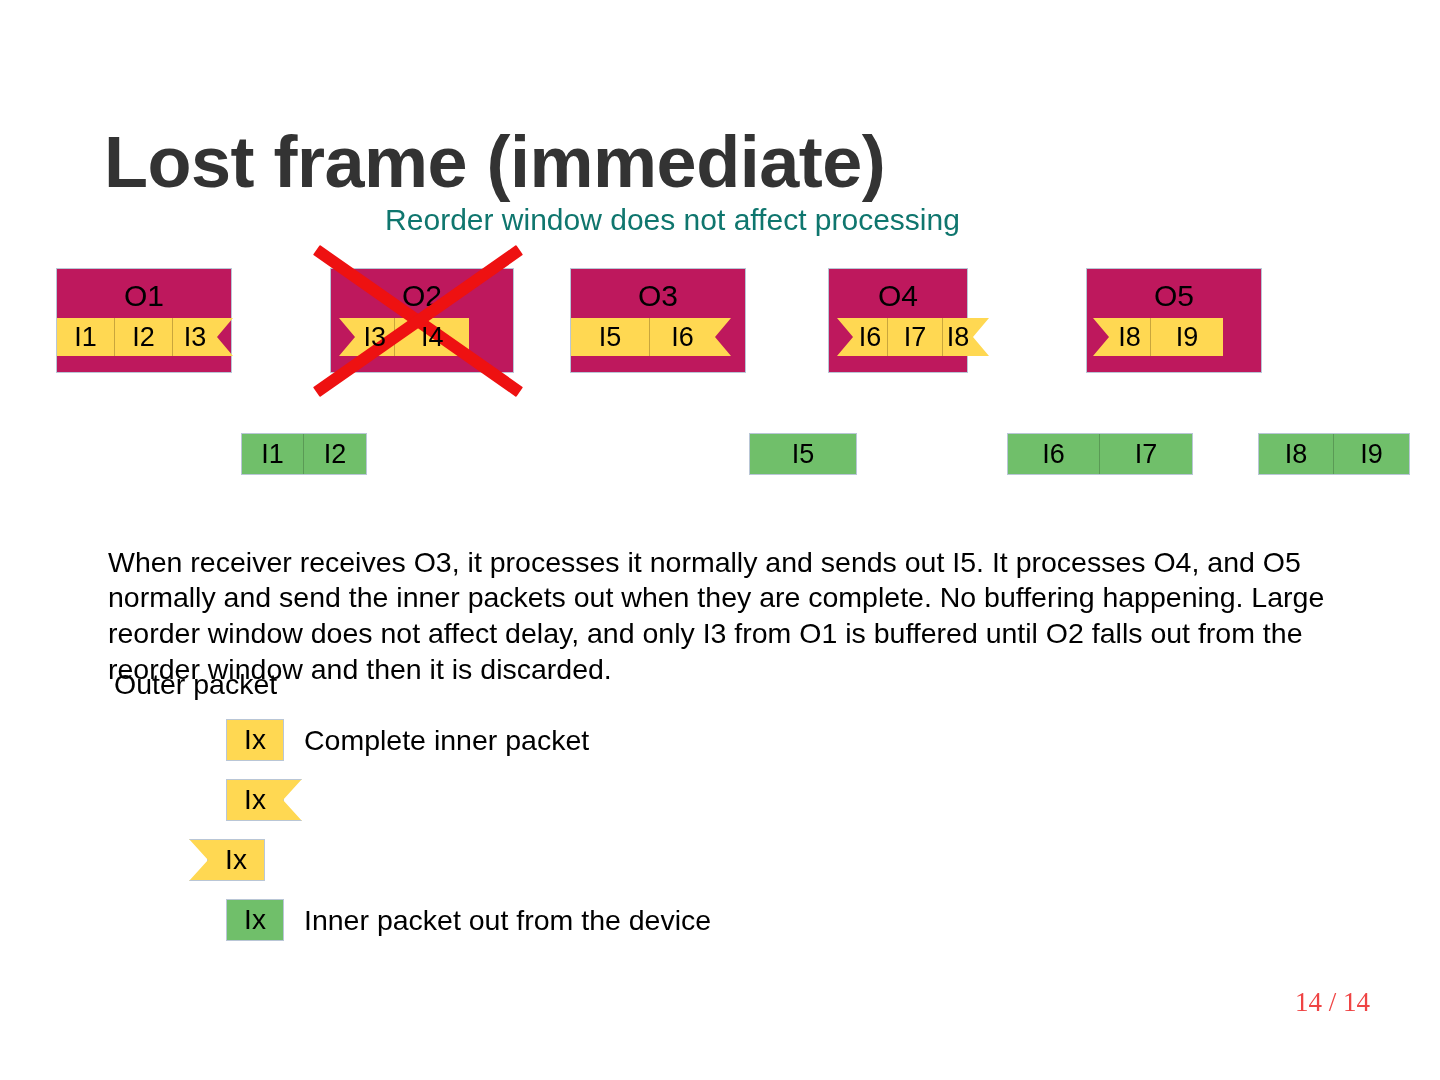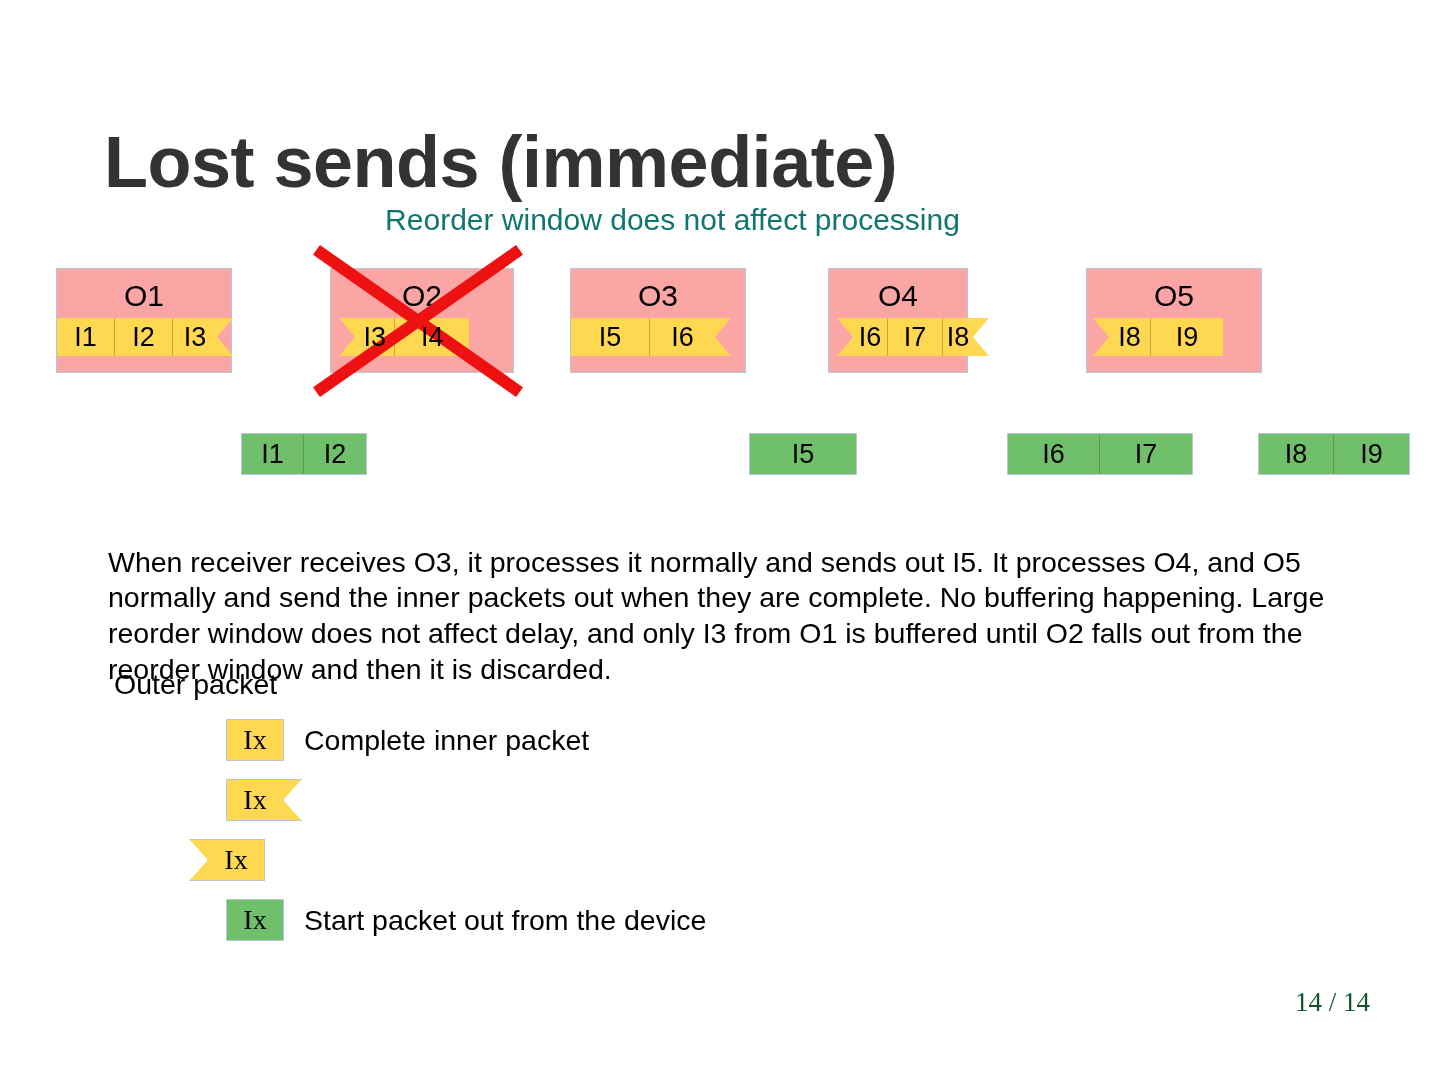--- a/index.html
+++ b/index.html
@@ -47,21 +47,21 @@
     position: absolute;
     top: 268px;
     left: 0;
     width: 1440px;
     height: 110px;
   }
   .outer-packet {
     position: absolute;
     top: 0;
     height: 105px;
-    background: #fca5a5;
+    background: #be185d;
     border: 1px solid #b9c6d6;
     box-sizing: border-box;
   }
   .outer-label {
     position: absolute;
     top: 12px;
     left: 0;
     width: 100%;
     text-align: center;
     font-size: 30px;
@@ -219,21 +219,20 @@
     width: 58px;
     height: 42px;
     background: #ffd852;
     border: 1px solid #b9c6d6;
     box-sizing: border-box;
     display: flex;
     align-items: center;
     justify-content: center;
     font-size: 28px;
     margin-left: 112px;
-    font-family: Liberation Serif, serif;
   }
   .sw-small.green { background: #70bf6a; }
   .sw-small.n-right::after {
     content: "";
     position: absolute;
     right: -19px;
     top: -1px;
     width: 19px;
     height: 42px;
     background: #ffd852;
@@ -259,27 +258,27 @@
     clip-path: polygon(0 0, 100% 0, 100% 100%, 0 100%, 100% 50%);
   }
 
   
   #page-number {
     position: absolute;
     right: 70px;
     bottom: 62px;
     font-family: "Liberation Serif", serif;
     font-size: 27px;
-    color: #14532d;
+    color: #ef4444;
   }
 </style>
 </head>
 <body>
 
-<h1 id="slide-title">Lost sends (immediate)</h1>
+<h1 id="slide-title">Lost frame (immediate)</h1>
 
 <div id="diagram-caption">Reorder window does not affect processing</div>
 
 <div class="outer-row" id="outer-row">
     <div class="outer-packet" style="left: 56px; width: 176px;">
       <div class="outer-label">O1</div>
       <div class="inner-band" style="left: 0px; width: 176px;">
         <div class="inner-cell" style="width: 58px;">
           <span class="cap">I1</span>
         </div>
@@ -389,17 +388,17 @@
           <span>Ix</span>
         </div>
       </div>
     </div>
     <div class="legend-row" style="margin-top: 18px;">
       <div class="swatch-wrap">
         <div class="sw-small green">
           <span>Ix</span>
         </div>
       </div>
-      <div class="legend-text">Start packet out from the device</div>
+      <div class="legend-text">Inner packet out from the device</div>
     </div>
   </div>
 
 <div id="page-number">14 / 14</div>
 
 </body></html>

